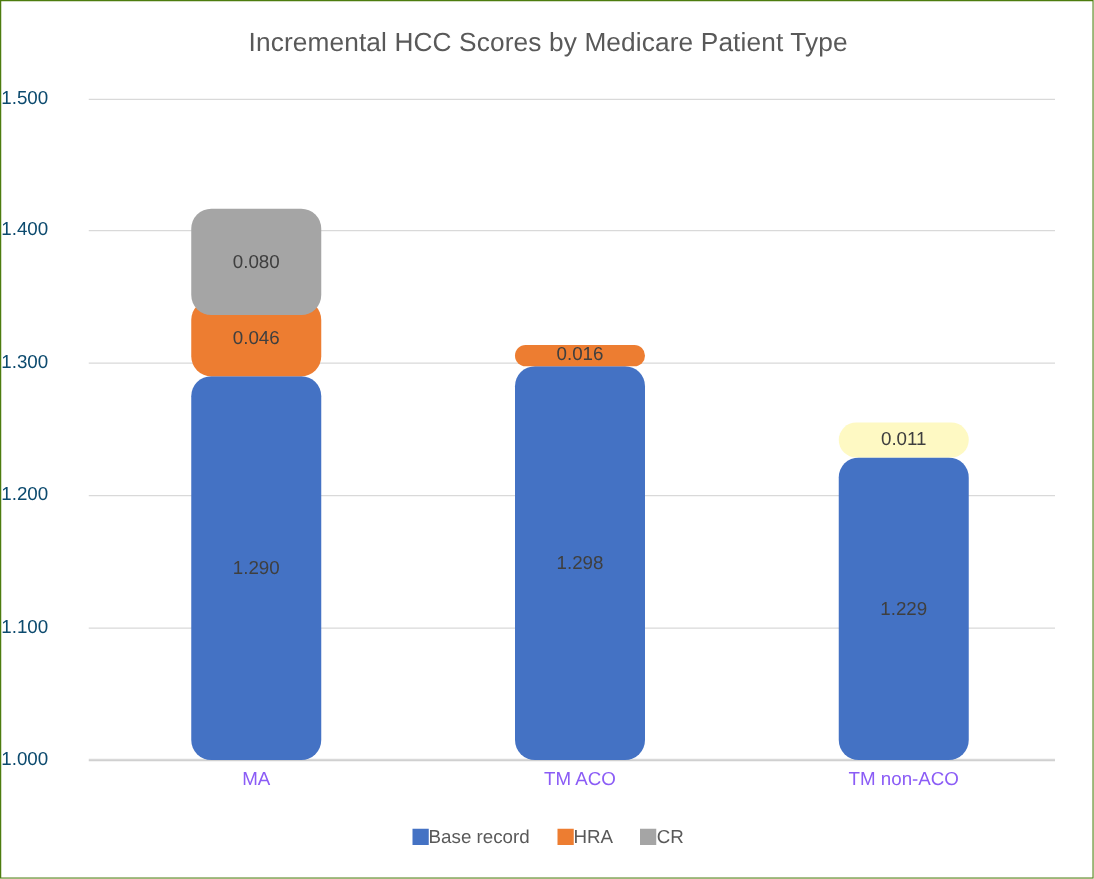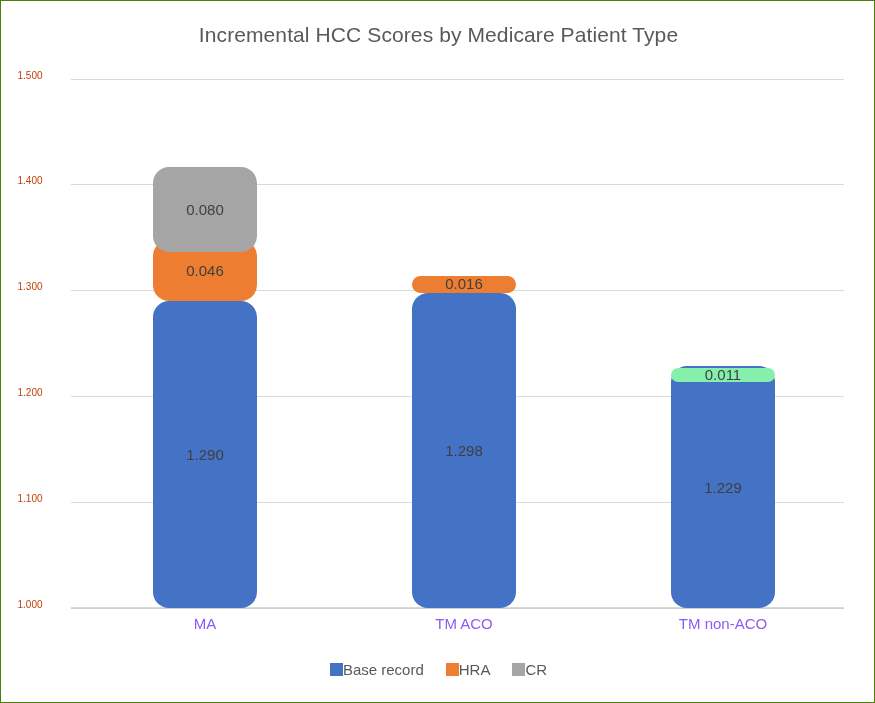--- a/index.html
+++ b/index.html
@@ -47,23 +47,23 @@
     left: 0;
     width: 773px;
     height: 1px;
     background: #d9d9d9;
   }
 
   .ytick-label {
     position: absolute;
     right: 0;
     width: 58px;
-    text-align: center;
-    font-size: 10px;
-    color: #c2410c;
+    text-align: left;
+    font-size: 15px;
+    color: #0c4a6e;
     white-space: nowrap;
   }
   #y-axis-labels {
     position: absolute;
     left: 0;
     top: 78px;
     width: 58px;
     height: 529px;
   }
 
@@ -187,21 +187,21 @@
       </div>
       <div class="bar-seg" style="bottom:315px;height:17px;background:#ED7D31">
         <span class="seg-label" style="transform:translateY(-1px)">0.016</span>
       </div>
     </div>
 
     <div class="bar-group" style="left:600px">
       <div class="bar-seg" style="bottom:0px;height:242px;background:#4472C4">
         <span class="seg-label">1.229</span>
       </div>
-      <div class="bar-seg" style="bottom:226px;height:14px;background:#86efac">
+      <div class="bar-seg" style="bottom:242px;height:28px;background:#fef9c3">
         <span class="seg-label" style="transform:translateY(-1px)">0.011</span>
       </div>
     </div>
 
   </div>
 
   <div id="x-axis-line"></div>
 
   <div id="x-axis-labels">
     <div class="xtick-label" style="left:82px;width:104px">MA</div>

